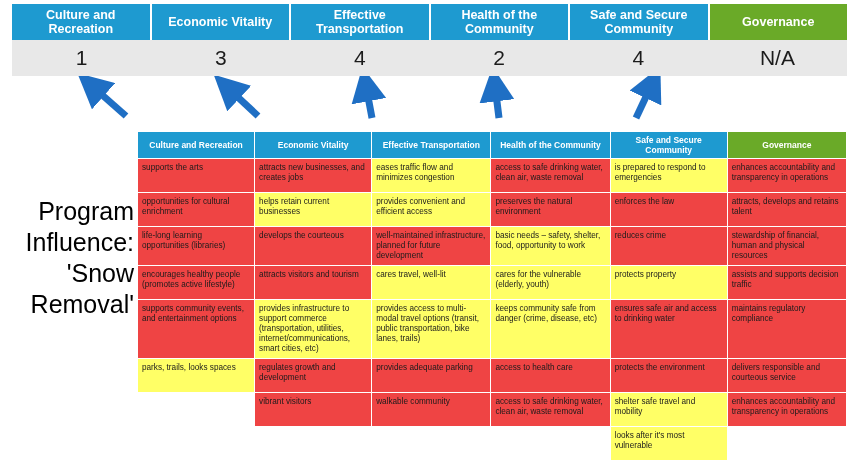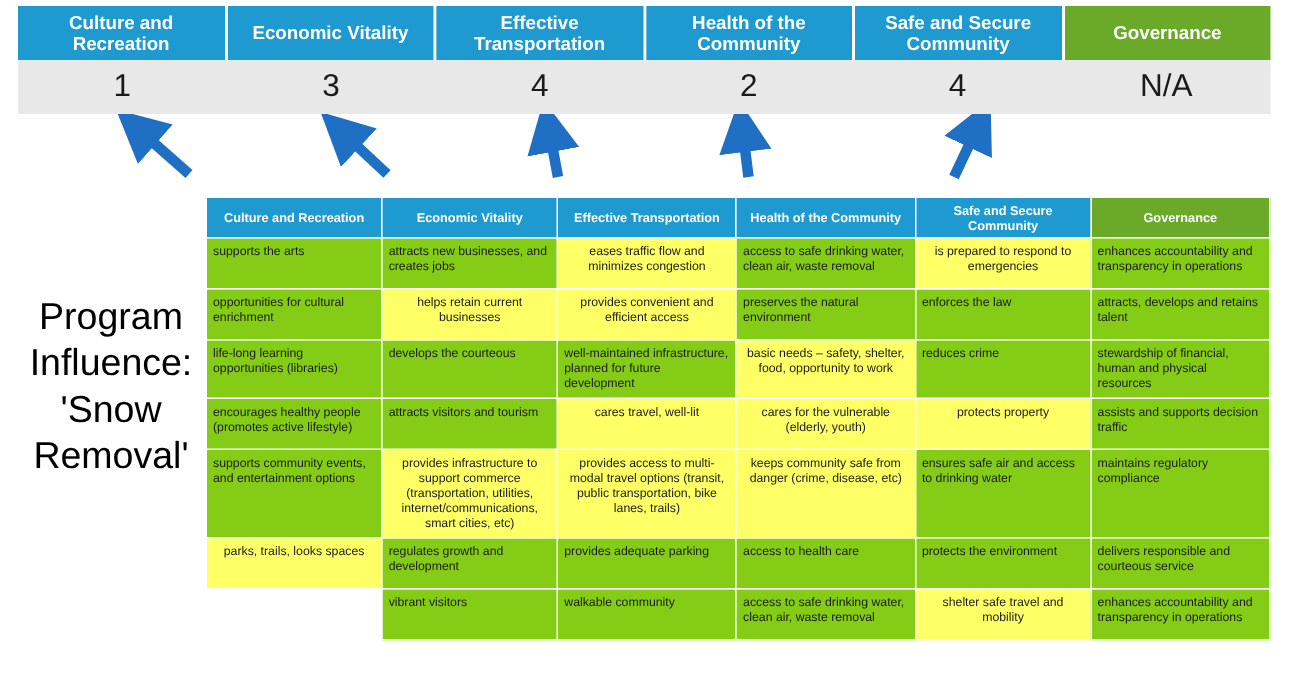--- a/index.html
+++ b/index.html
@@ -76,21 +76,21 @@
 
   
   #caption {
     position: absolute;
     left: 14px;
     top: 196px;
     width: 120px;
     font-size: 25px;
     line-height: 31px;
     color: #000000;
-    text-align: center;
+    text-align: right;
   }
 
   
   #matrix {
     position: absolute;
     left: 137px;
     top: 131px;
     width: 710px;
     border-collapse: collapse;
     table-layout: fixed;
@@ -110,27 +110,26 @@
   #matrix th.gov {
     background: #6aaa28;
   }
   #matrix td {
     font-size: 8.2px;
     line-height: 10px;
     color: #1b1b1b;
     padding: 4px 4px;
     vertical-align: top;
     border: 1px solid #ffffff;
-    background: #84cc16;
+    background: #ef4444;
     height: 34px;
     box-sizing: border-box;
   }
   #matrix td.hl {
     background: #ffff66;
-    text-align: center;
   }
   #matrix td.blank {
     background: #ffffff;
     border: 1px solid #ffffff;
   }
 </style>
 </head>
 <body>
 
 <div id="top-band">
@@ -229,14 +228,22 @@
         <td>delivers responsible and courteous service</td>
       </tr>
       <tr>
         <td class="blank"></td>
         <td>vibrant visitors</td>
         <td>walkable community</td>
         <td>access to safe drinking water, clean air, waste removal</td>
         <td class="hl">shelter safe travel and mobility</td>
         <td>enhances accountability and transparency in operations</td>
       </tr>
+      <tr>
+        <td class="blank"></td>
+        <td class="blank"></td>
+        <td class="blank"></td>
+        <td class="blank"></td>
+        <td class="hl">looks after it's most vulnerable</td>
+        <td class="blank"></td>
+      </tr>
     </tbody>
 </table>
 
 </body></html>

